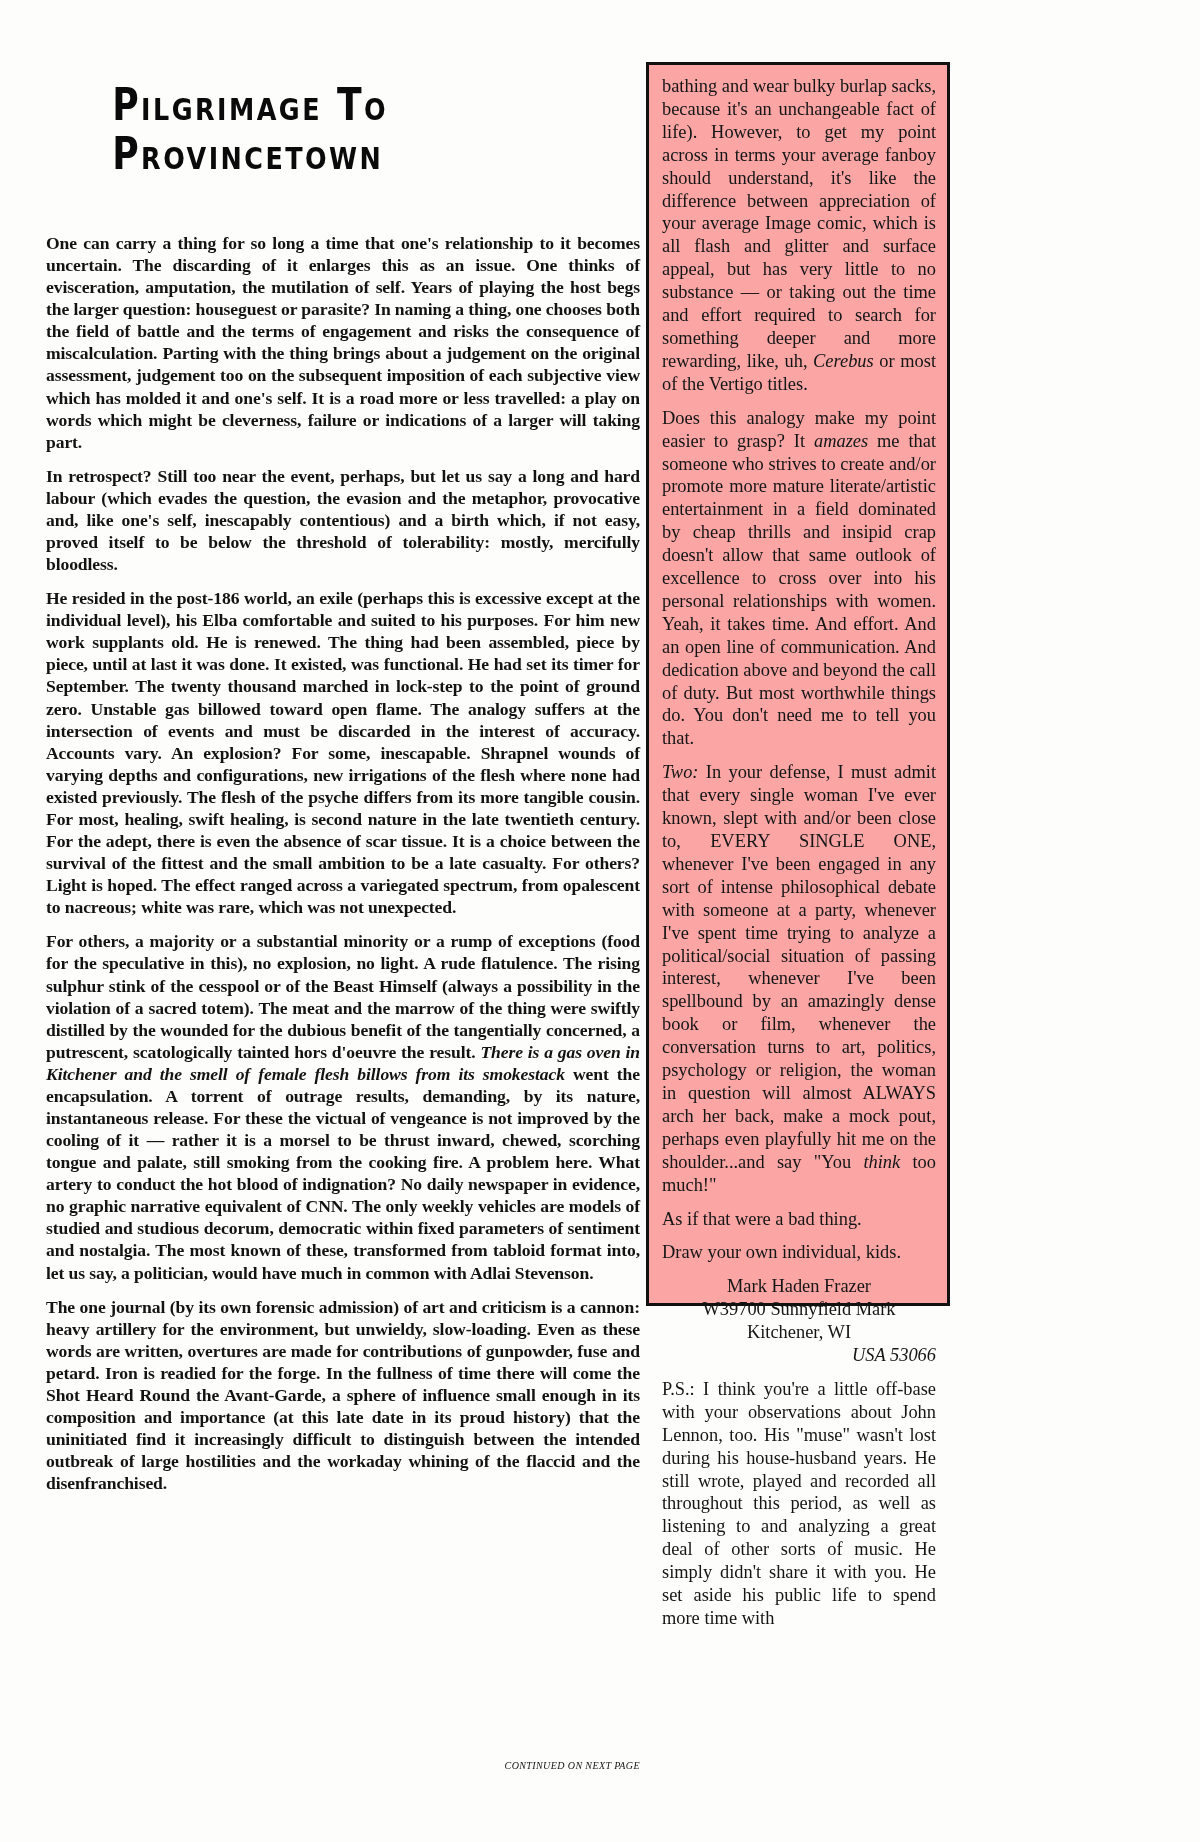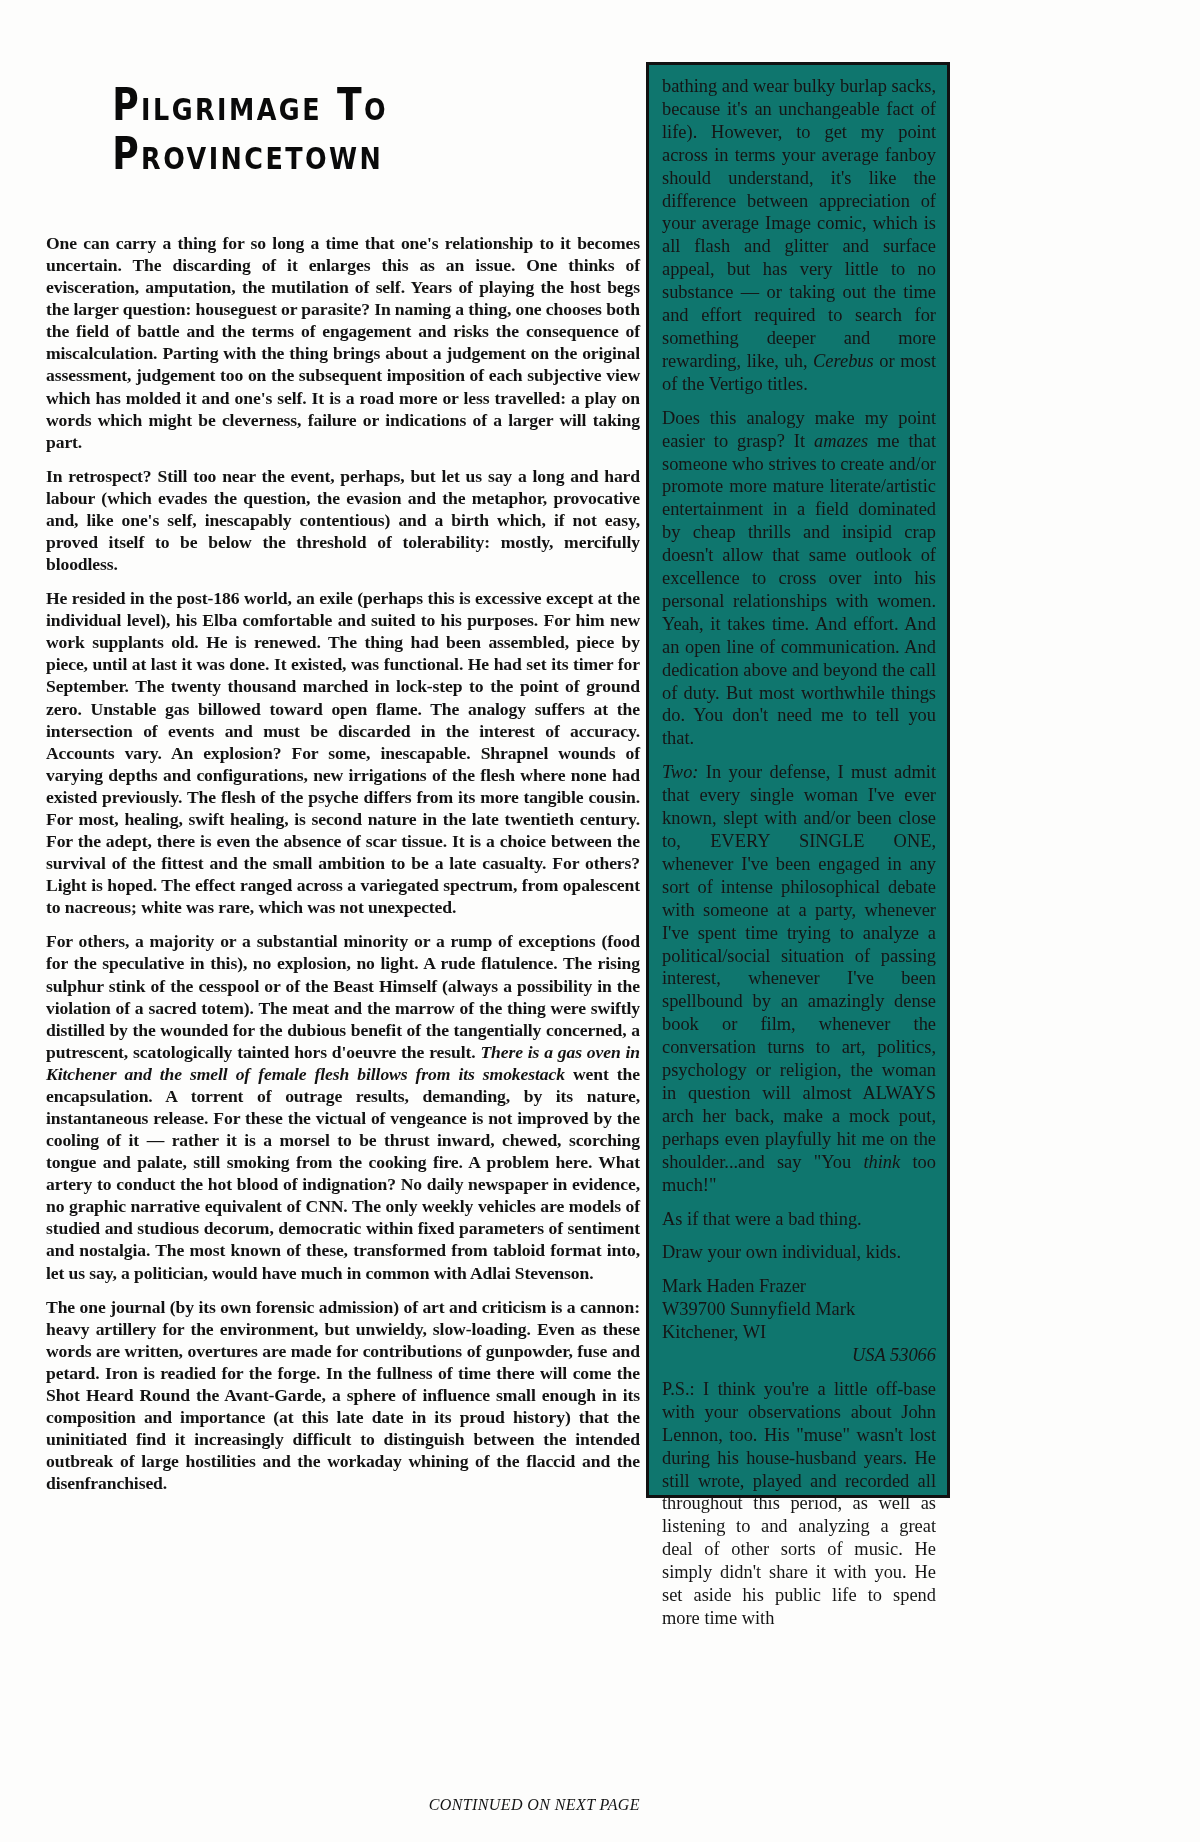--- a/index.html
+++ b/index.html
@@ -65,57 +65,57 @@
     color: #131313;
     letter-spacing: -0.1px;
   }
   .main-col p em {
     font-style: italic;
   }
 
   .continued {
     position: absolute;
     left: 46px;
-    top: 1796px;
+    top: 1760px;
     width: 594px;
     text-align: right;
     font-family: "Liberation Serif", "DejaVu Serif", serif;
     font-style: italic;
     font-weight: 400;
-    font-size: 16px;
+    font-size: 10px;
     letter-spacing: 0.4px;
     color: #141414;
   }
 
   
   .sidebar-box {
     position: absolute;
     left: 646px;
     top: 62px;
     width: 304px;
-    height: 1436px;
+    height: 1244px;
     border: 3px solid #111111;
     box-sizing: border-box;
-    background: #0f766e;
+    background: #fca5a5;
   }
   .sidebar-inner {
     padding: 10px 11px 6px 13px;
   }
   .sidebar-inner p {
     margin: 0 0 11px 0;
     font-family: "Liberation Serif", "DejaVu Serif", serif;
     font-weight: 400;
     font-size: 18.4px;
     line-height: 1.245;
     text-align: justify;
     text-justify: inter-word;
     color: #151515;
   }
   .sidebar-inner p.addr {
-    text-align: left;
+    text-align: center;
     margin: 0;
     line-height: 1.245;
   }
   .sidebar-inner p.addr-last {
     text-align: right;
     margin: 0 0 11px 0;
     font-style: italic;
   }
   .sidebar-inner p em {
     font-style: italic;

